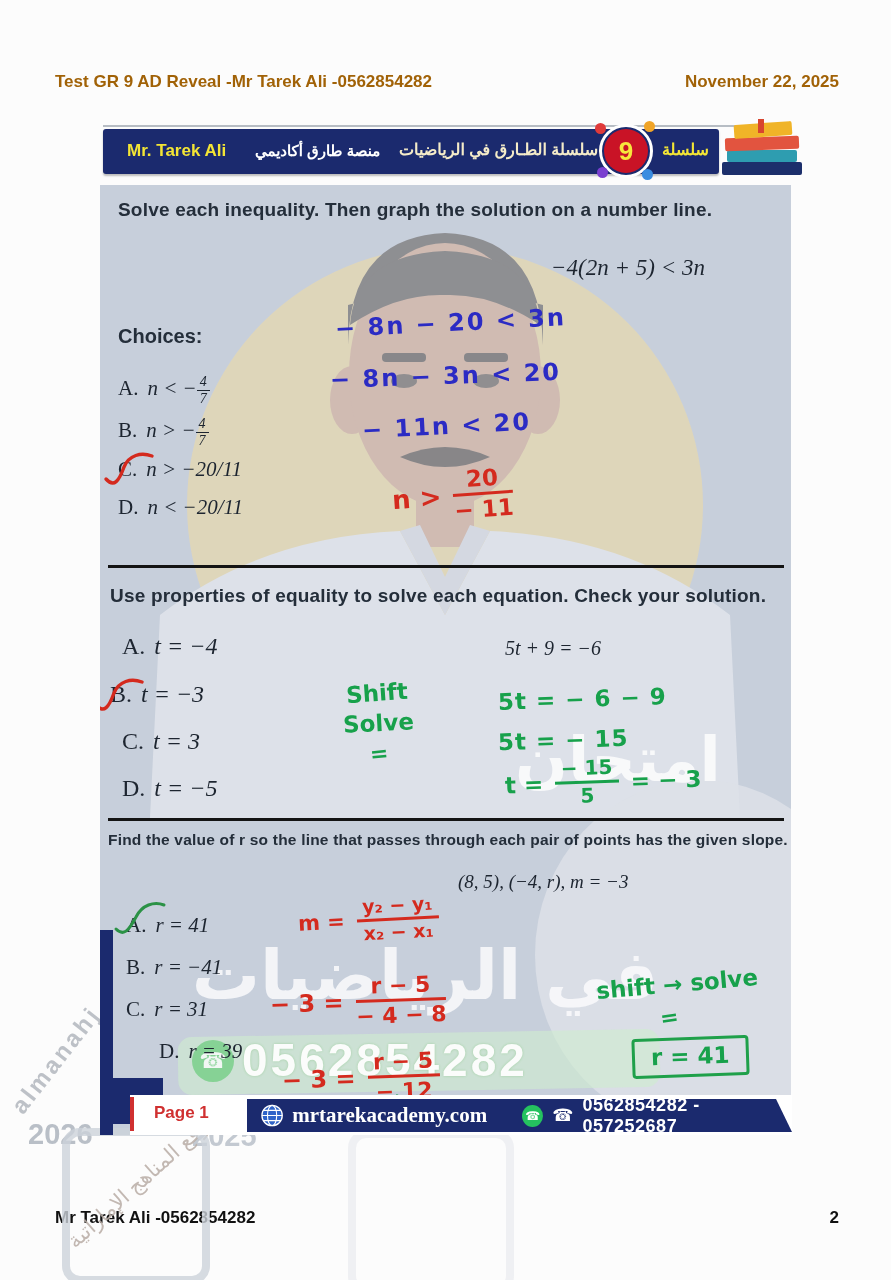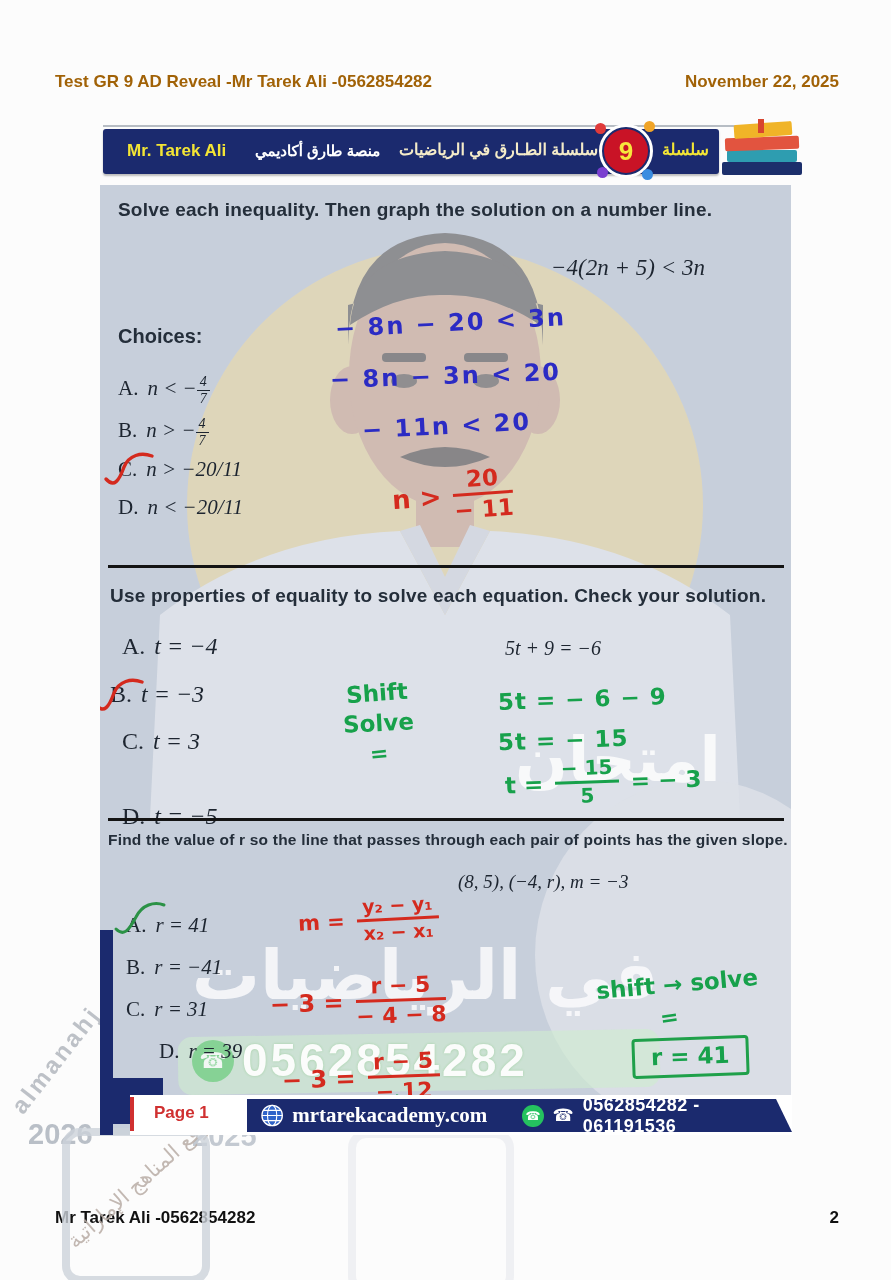--- a/index.html
+++ b/index.html
@@ -75,21 +75,21 @@
   .q1-red .hfrac{font-size:23px;}
 
   .divider-1{top:380px;}
 
   
   .q2-prompt{left:10px;top:400px;}
   .q2-a{left:22px;top:448px;font-size:24px;}
   .q2-eq{left:405px;top:452px;font-size:20px;position:absolute;z-index:3;}
   .q2-b{left:10px;top:496px;font-size:24px;}
   .q2-c{left:22px;top:543px;font-size:24px;}
-  .q2-d{left:22px;top:590px;font-size:24px;margin-top:28px;}
+  .q2-d{left:22px;top:590px;font-size:24px;}
   .q2-b .check{left:-18px;top:-6px;}
   .q2-shift{left:246px;top:495px;font-size:23px;transform:rotate(-4deg);}
   .q2-solve{left:243px;top:525px;font-size:23px;transform:rotate(-3deg);}
   .q2-eqsign{left:270px;top:556px;font-size:22px;transform:rotate(-6deg);}
   .q2-g1{left:398px;top:501px;font-size:23px;letter-spacing:1px;transform:rotate(-2deg);}
   .q2-g2{left:398px;top:542px;font-size:23px;letter-spacing:1px;transform:rotate(-2deg);}
   .q2-g3{left:405px;top:572px;font-size:23px;transform:rotate(-2deg);}
   .q2-g3 .hfrac{font-size:20px;}
 
   .divider-2{top:633px;}
@@ -342,21 +342,21 @@
     <svg width="23" height="23" viewBox="0 0 24 24">
       <circle cx="12" cy="12" r="11" fill="#2f63c9" stroke="#fff" stroke-width="1.4"></circle>
       <ellipse cx="12" cy="12" rx="5" ry="11" fill="none" stroke="#fff" stroke-width="1.2"></ellipse>
       <line x1="1" y1="12" x2="23" y2="12" stroke="#fff" stroke-width="1.2"></line>
       <line x1="2.5" y1="6.5" x2="21.5" y2="6.5" stroke="#fff" stroke-width="1.2"></line>
       <line x1="2.5" y1="17.5" x2="21.5" y2="17.5" stroke="#fff" stroke-width="1.2"></line>
     </svg>
     <span class="fbar-site">mrtarekacademy.com</span>
     <span class="fbar-wa">☎</span>
     <span class="fbar-phoneicon">☎</span>
-    <span class="fbar-phones">0562854282 - 061191536</span>
+    <span class="fbar-phones">0562854282 - 057252687</span>
   </div>
 
   <div class="doc-footer">
     <span>Mr Tarek Ali -0562854282</span>
     <span>2</span>
   </div>
 
 </div>
 
 </body></html>

